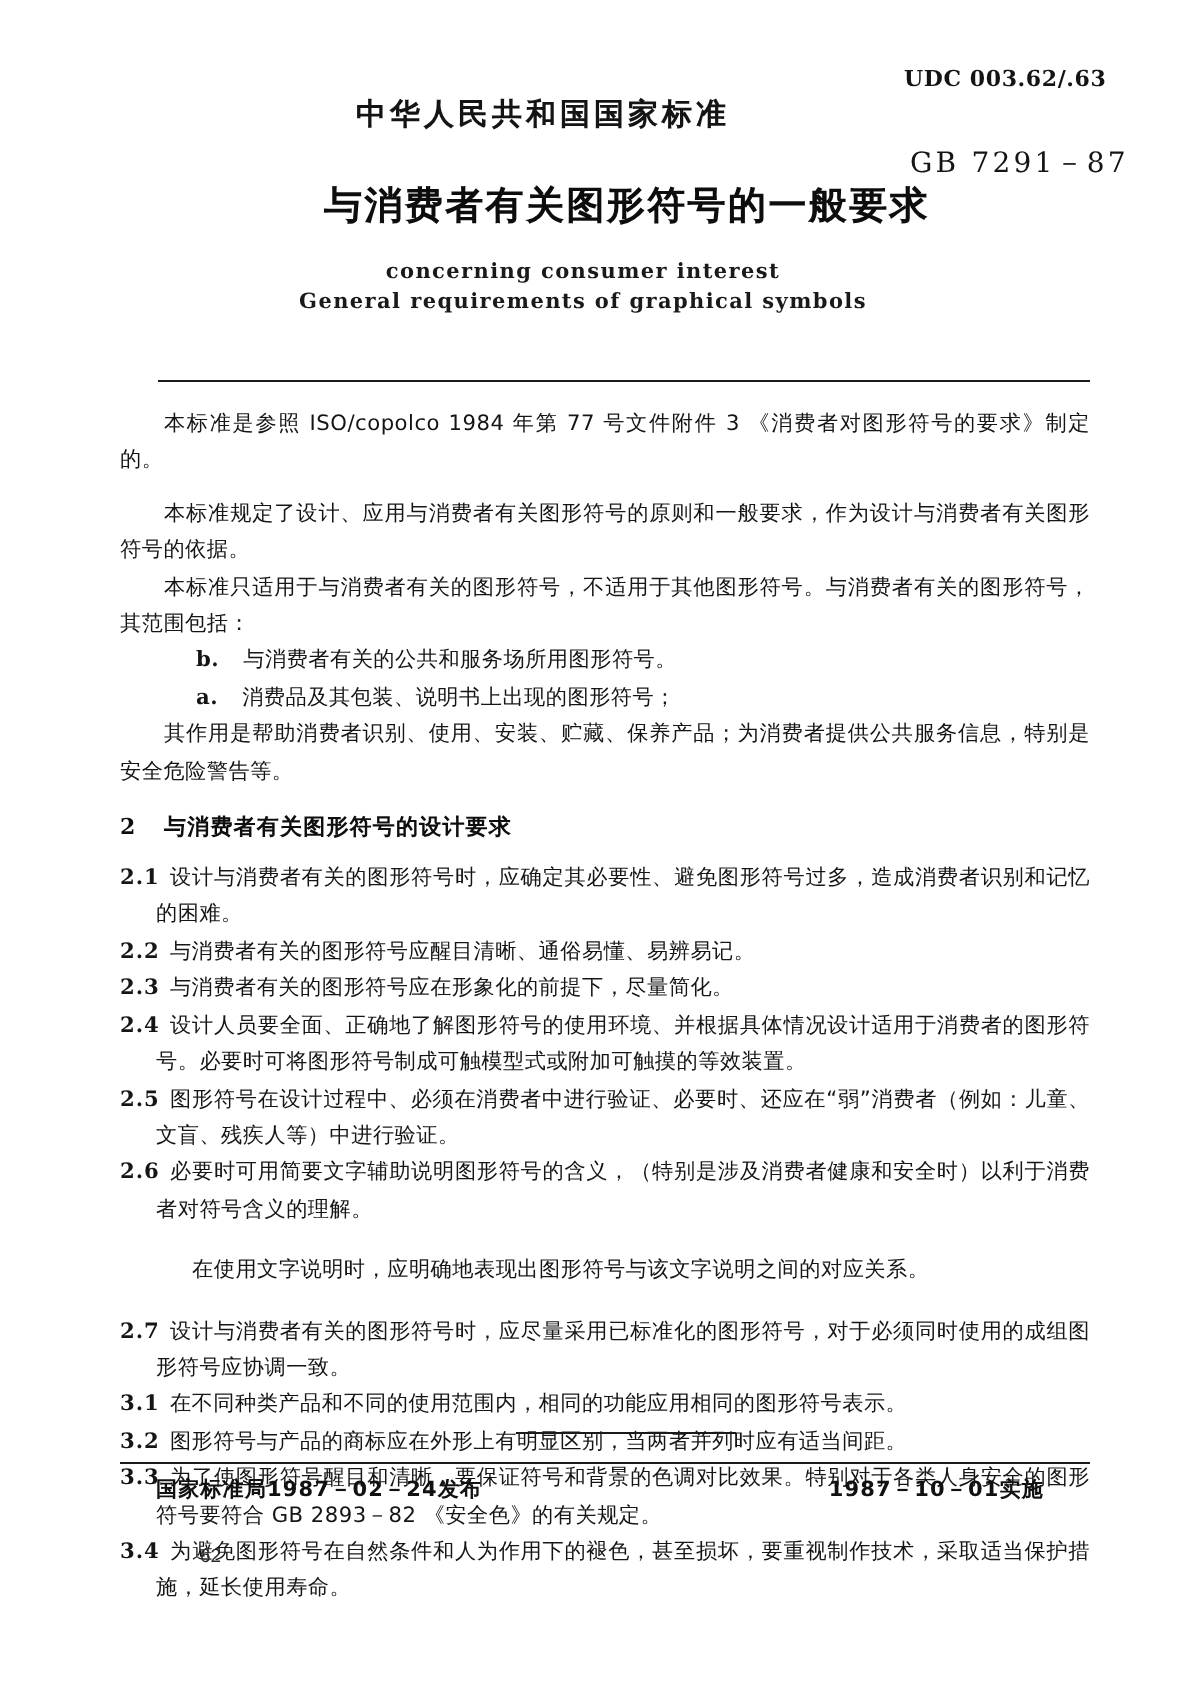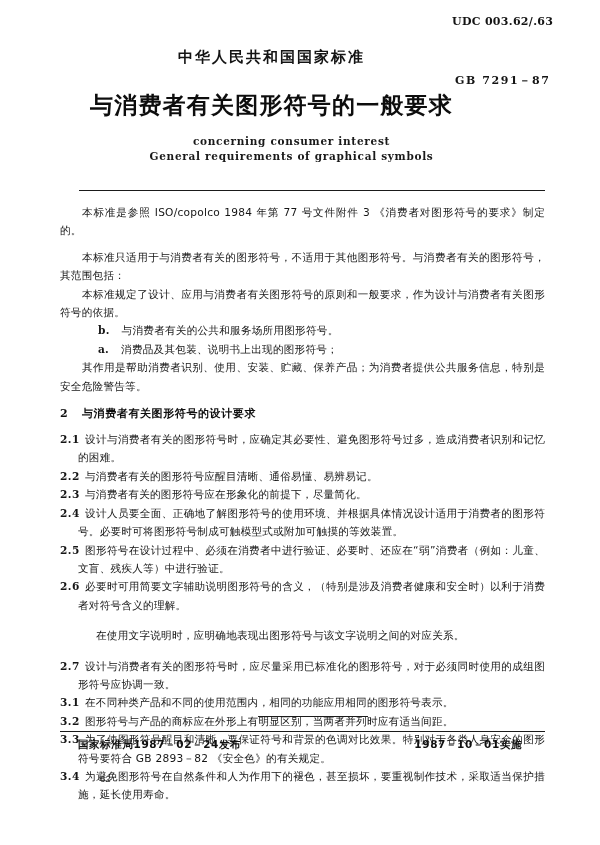--- a/index.html
+++ b/index.html
@@ -33,22 +33,22 @@
   }
   .nat-std-line {
     text-align: center;
     font-size: 15px;
     font-weight: bold;
     letter-spacing: 2.0px;
     padding-right: 80px;
     color: #141414;
   }
   .main-title {
-    text-align: center;
-    font-size: 23px;
+    text-align: right;
+    font-size: 19px;
     font-weight: bold;
     letter-spacing: 1.2px;
     margin-top: 23px;
     padding-right: 80px;
     color: #0d0d0d;
   }
   .en-title {
     text-align: center;
     font-size: 10.5px;
     font-weight: bold;
@@ -56,34 +56,34 @@
     line-height: 1.45;
     margin-top: 13px;
     padding-right: 40px;
     color: #1a1a1a;
     font-family: "DejaVu Serif", "Liberation Serif", serif;
   }
 
   .udc {
     position: absolute;
     left: 452px;
-    top: 15px;
+    top: 33px;
     font-size: 11px;
     font-weight: bold;
     letter-spacing: 0.3px;
     font-family: "DejaVu Serif", "Liberation Serif", serif;
     color: #141414;
     white-space: nowrap;
   }
   .gbno {
     position: absolute;
     left: 455px;
     top: 73px;
-    font-size: 11px;
-    font-weight: bold;
+    font-size: 14px;
+    font-weight: normal;
     letter-spacing: 1.6px;
     font-family: "DejaVu Serif", "Liberation Serif", serif;
     color: #141414;
     white-space: nowrap;
   }
 
   
   .rule-top {
     position: absolute;
     left: 79px;
@@ -228,22 +228,22 @@
   <div class="udc">UDC 003.62/.63</div>
 
   <div class="gbno">GB 7291－87</div>
 
   <div class="rule-top"></div>
 
   <div class="body">
 
     <p class="para indent lead">本标准是参照 ISO/copolco 1984 年第 77 号文件附件 3 《消费者对图形符号的要求》制定的。</p>
 
+    <p class="para indent">本标准规定了设计、应用与消费者有关图形符号的原则和一般要求，作为设计与消费者有关图形符号的依据。</p>
     <p class="para indent">本标准只适用于与消费者有关的图形符号，不适用于其他图形符号。与消费者有关的图形符号，其范围包括：</p>
-    <p class="para indent">本标准规定了设计、应用与消费者有关图形符号的原则和一般要求，作为设计与消费者有关图形符号的依据。</p>
     <p class="item">
       <span class="ilabel">b.</span><span>与消费者有关的公共和服务场所用图形符号。</span>
     </p>
     <p class="item">
       <span class="ilabel">a.</span><span>消费品及其包装、说明书上出现的图形符号；</span>
     </p>
     <p class="para indent">其作用是帮助消费者识别、使用、安装、贮藏、保养产品；为消费者提供公共服务信息，特别是安全危险警告等。</p>
 
     <div class="sec-head">
       <span class="num">2</span><span>与消费者有关图形符号的设计要求</span>

